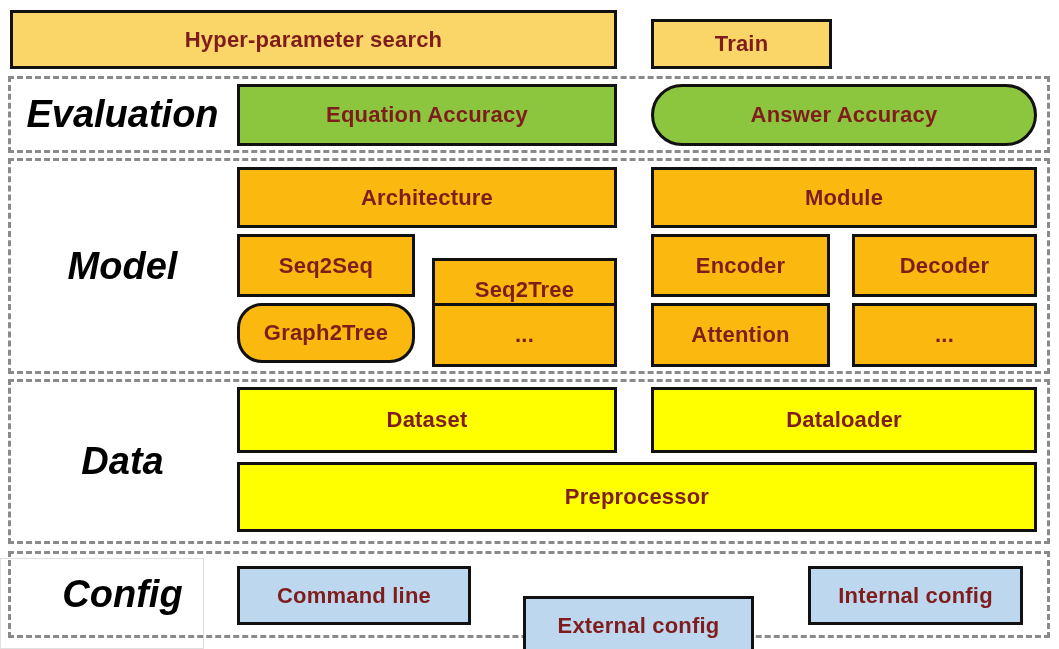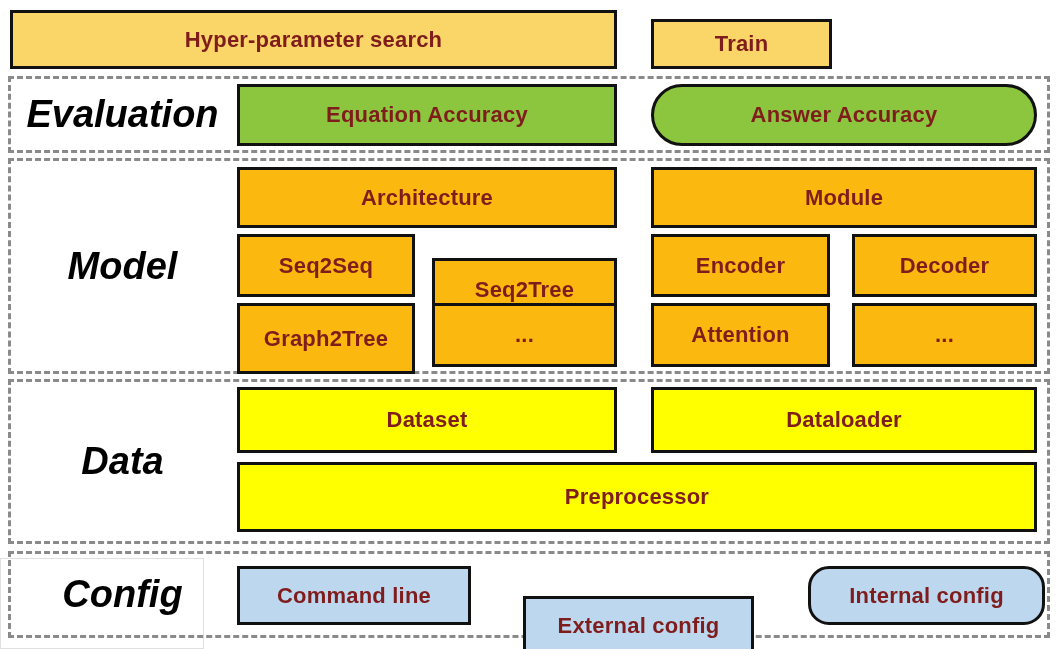--- a/index.html
+++ b/index.html
@@ -70,31 +70,31 @@
   <div class="box green" style="left:651px; top:84px; width:386px; height:62px;border-radius:31px;">Answer Accuracy</div>
 
   <div class="section" style="left:8px; top:158px; width:1042px; height:216px;"></div>
   <div class="section-label" style="left:8px; top:158px; width:229px; height:216px;">Model</div>
   <div class="box orange" style="left:237px; top:167px; width:380px; height:61px;">Architecture</div>
   <div class="box orange" style="left:651px; top:167px; width:386px; height:61px;">Module</div>
   <div class="box orange" style="left:237px; top:234px; width:178px; height:63px;">Seq2Seq</div>
   <div class="box orange" style="left:432px; top:234px; width:185px; height:63px;margin-top:24px;">Seq2Tree</div>
   <div class="box orange" style="left:651px; top:234px; width:179px; height:63px;">Encoder</div>
   <div class="box orange" style="left:852px; top:234px; width:185px; height:63px;">Decoder</div>
-  <div class="box orange" style="left:237px; top:303px; width:178px; height:71px;">Graph2Tree</div>
+  <div class="box orange" style="left:237px; top:303px; width:178px; height:60px;border-radius:25px;">Graph2Tree</div>
   <div class="box orange" style="left:432px; top:303px; width:185px; height:64px;">...</div>
   <div class="box orange" style="left:651px; top:303px; width:179px; height:64px;">Attention</div>
   <div class="box orange" style="left:852px; top:303px; width:185px; height:64px;">...</div>
 
   <div class="section" style="left:8px; top:379px; width:1042px; height:165px;"></div>
   <div class="section-label" style="left:8px; top:379px; width:229px; height:165px;">Data</div>
   <div class="box yellow" style="left:237px; top:387px; width:380px; height:66px;">Dataset</div>
   <div class="box yellow" style="left:651px; top:387px; width:386px; height:66px;">Dataloader</div>
   <div class="box yellow" style="left:237px; top:462px; width:800px; height:70px;">Preprocessor</div>
 
   <div class="ghost-box" style="left:0px; top:558px; width:204px; height:91px;"></div>
   <div class="section" style="left:8px; top:551px; width:1042px; height:87px;"></div>
   <div class="section-label" style="left:8px; top:551px; width:229px; height:87px;">Config</div>
   <div class="box blue" style="left:237px; top:566px; width:234px; height:59px;">Command line</div>
   <div class="box blue" style="left:523px; top:566px; width:231px; height:59px;margin-top:30px;">External config</div>
-  <div class="box blue" style="left:808px; top:566px; width:237px; height:59px;border-radius:21px;">Internal config</div>
+  <div class="box blue" style="left:808px; top:566px; width:215px; height:59px;">Internal config</div>
 
 </div>
 
 </body></html>

